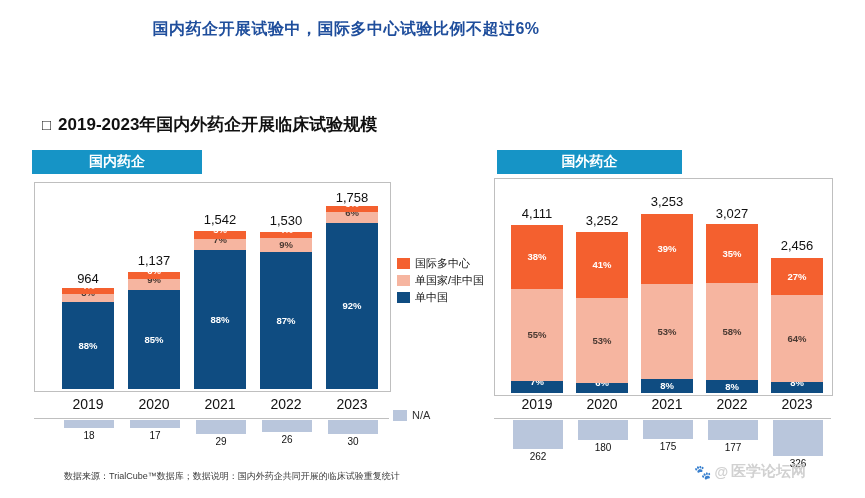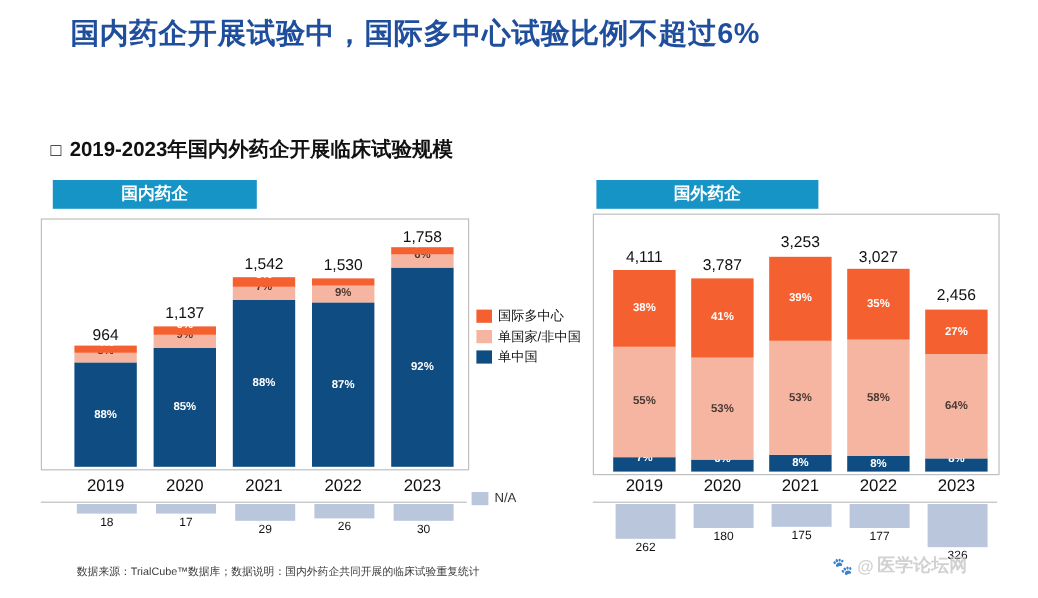--- a/index.html
+++ b/index.html
@@ -6,39 +6,39 @@
   body{
     width:865px;height:498px;background:#ffffff;
     font-family:"Liberation Sans","DejaVu Sans",sans-serif;
     position:relative;overflow:hidden;
   }
   .slide{position:absolute;inset:0;}
 
   
   .title-block{
     position:absolute;left:0;top:14px;width:692px;text-align:center;
-    color:#1F4E9C;font-weight:bold;font-size:24px;line-height:30px;
+    color:#1F4E9C;font-weight:bold;font-size:16px;line-height:30px;
     letter-spacing:.5px;
   }
   .title-line{display:block;white-space:nowrap;}
 
   
   .subtitle{
     position:absolute;left:42px;top:113px;
     font-size:17px;font-weight:bold;color:#111111;white-space:nowrap;
   }
   .sq{display:inline-block;font-size:15px;margin-right:7px;line-height:1;}
 
   
   .panel-head{
     position:absolute;height:24px;background:#1694C6;
     color:#ffffff;font-size:14px;font-weight:bold;
     display:flex;align-items:center;justify-content:center;
   }
-  #head-left{left:44px;top:150px;width:170px;}
+  #head-left{left:32px;top:150px;width:170px;}
   #head-right{left:497px;top:150px;width:185px;}
 
   .plot-frame{
     position:absolute;border:1px solid #BFBFBF;background:#ffffff;
   }
   #frame-left{left:34px;top:182px;width:355px;height:208px;}
   #frame-right{left:494px;top:178px;width:337px;height:216px;}
 
   
   .bar-col{position:absolute;bottom:0;}
@@ -206,21 +206,21 @@
         <div class="seg blue" style="background: rgb(15, 76, 129); height: 10px; bottom: 0px;">
           <span class="seg-lbl" style="position: relative; top: -5px;">6%</span>
         </div>
         <div class="seg pink" style="background: rgb(246, 181, 160); height: 85px; bottom: 10px;">
           <span class="seg-lbl">53%</span>
         </div>
         <div class="seg orange" style="background: rgb(244, 96, 47); height: 66px; bottom: 95px;">
           <span class="seg-lbl">41%</span>
         </div>
       </div>
-      <div class="total" style="left: 562px; width: 80px; top: 213px; font-size: 13px;">3,787</div>
+      <div class="total" style="left: 562px; width: 80px; top: 213px; font-size: 13px;">3,252</div>
       <div class="year" style="left: 564px; width: 76px; top: 396px;">2020</div>
       <div class="na-bar" style="background: rgb(185, 198, 220); left: 578px; top: 420px; width: 50px; height: 20px;"></div>
       <div class="na-val" style="left: 570px; width: 66px; top: 442px;">180</div>
       <div class="bar-col" style="left: 641px; top: 213px; width: 52px; height: 180px;">
         <div class="seg blue" style="background: rgb(15, 76, 129); height: 14px; bottom: 0px;">
           <span class="seg-lbl">8%</span>
         </div>
         <div class="seg pink" style="background: rgb(246, 181, 160); height: 95px; bottom: 14px;">
           <span class="seg-lbl">53%</span>
         </div>

